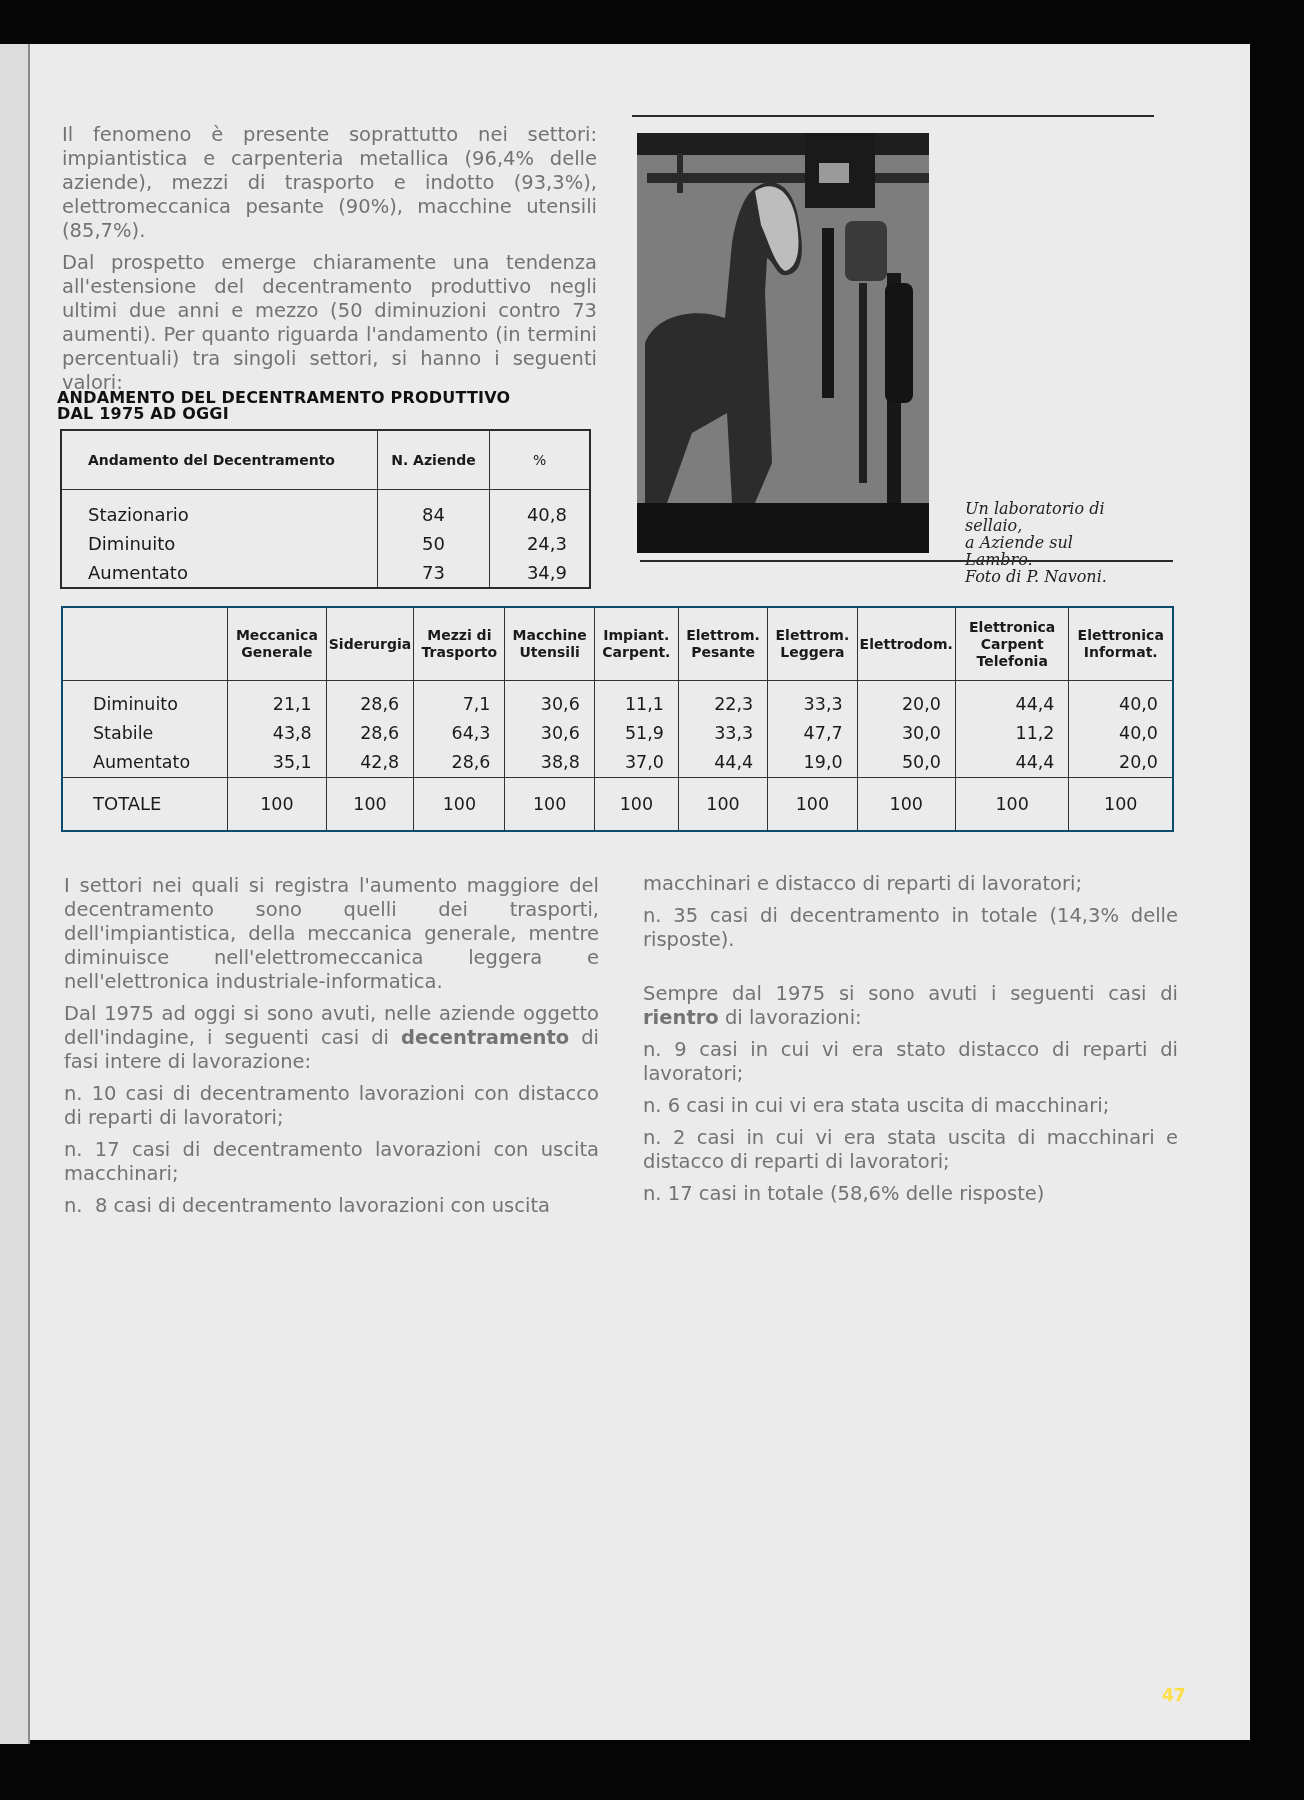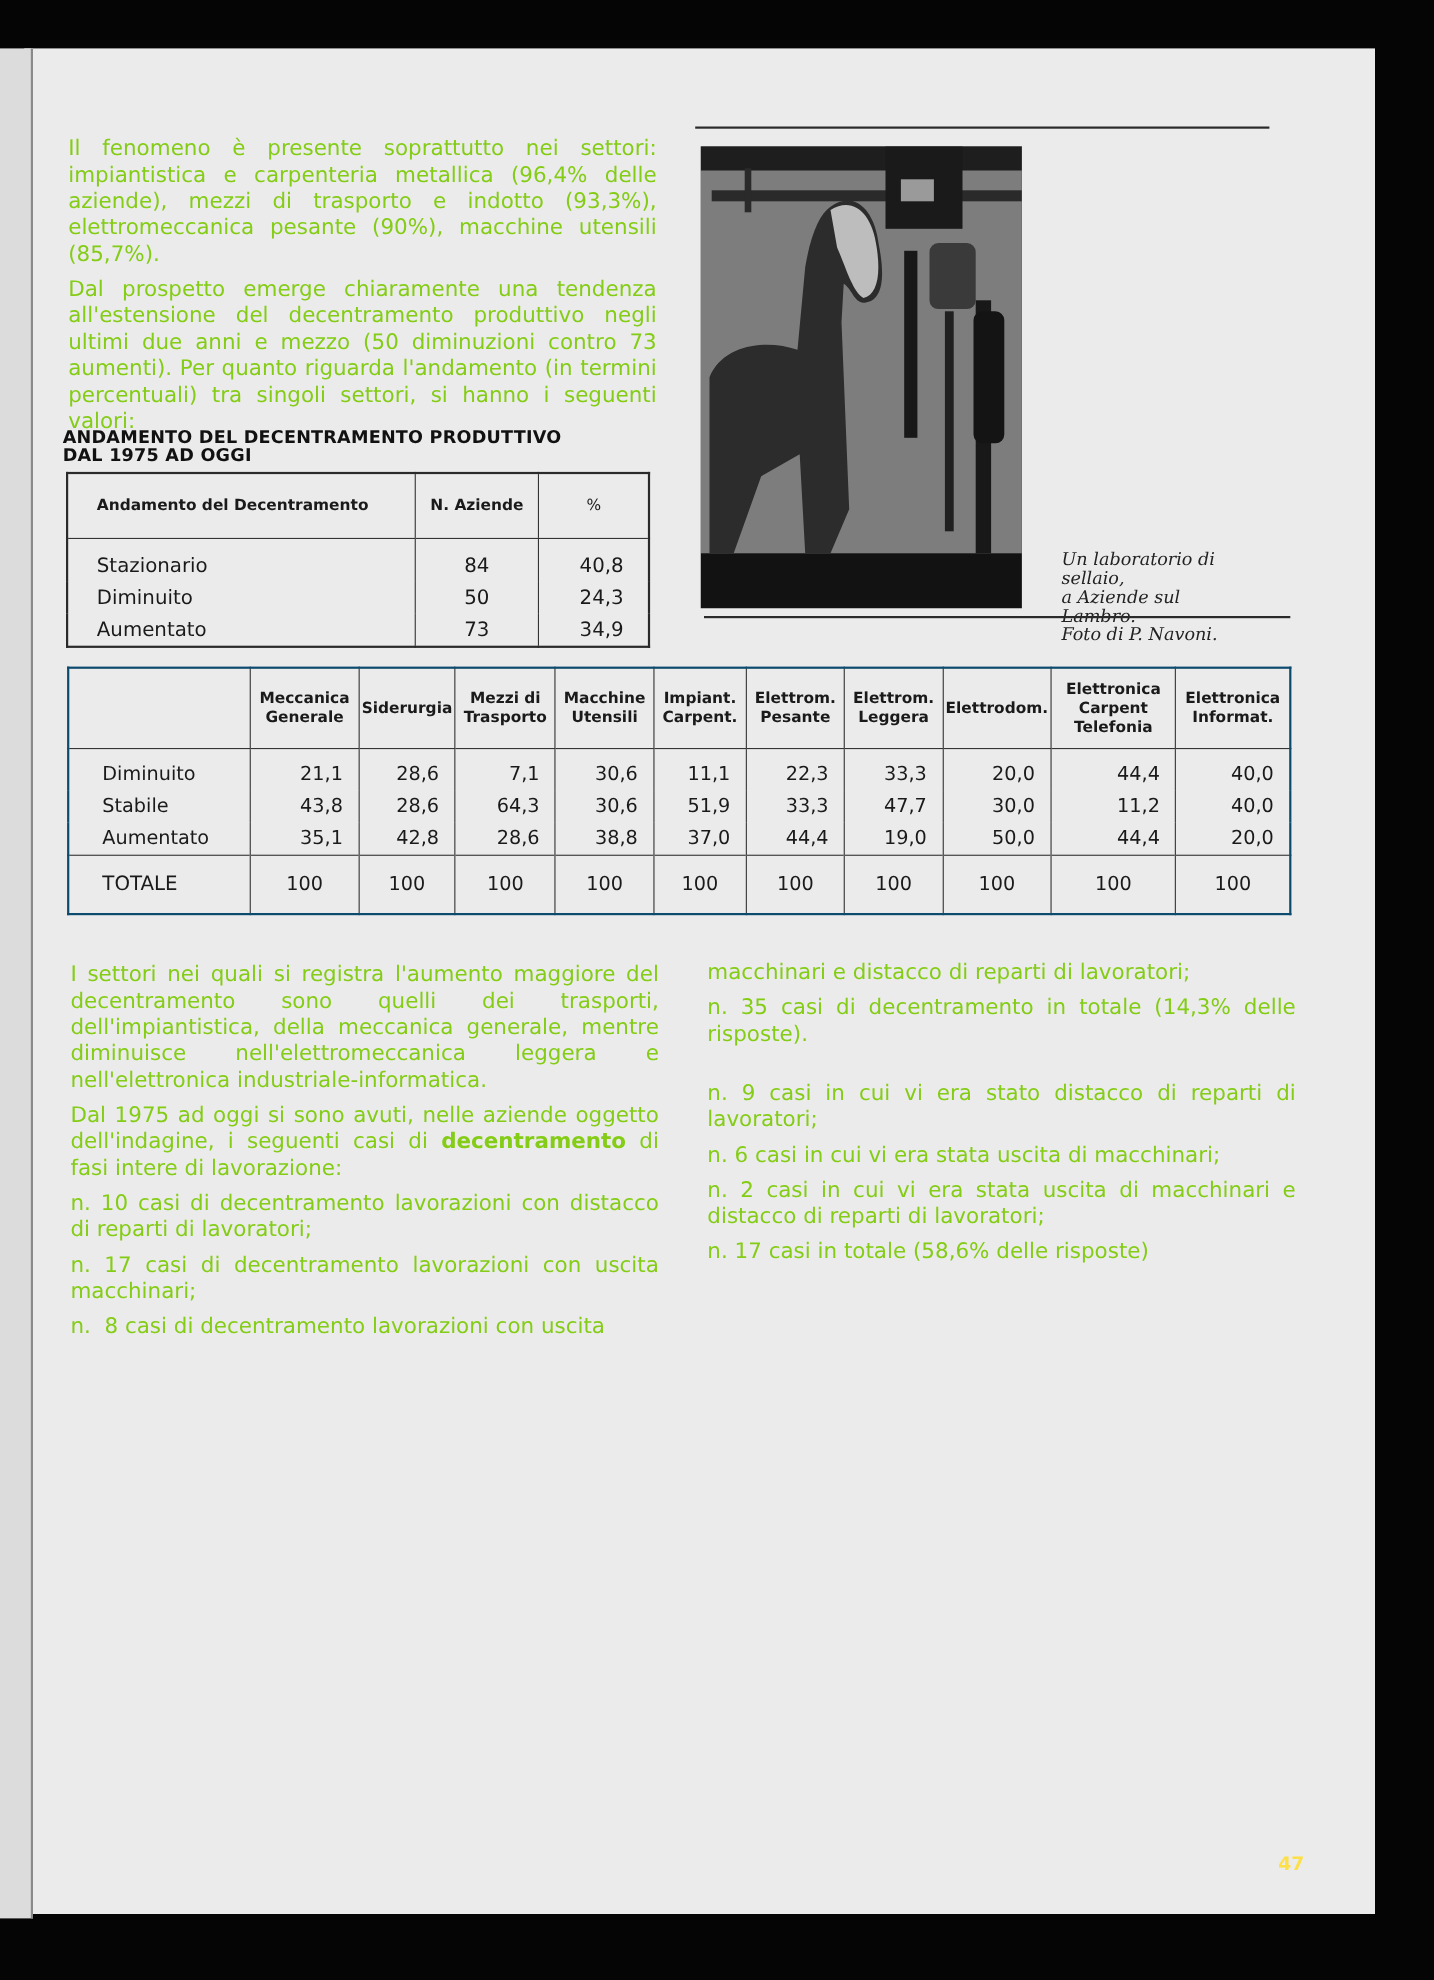--- a/index.html
+++ b/index.html
@@ -17,21 +17,21 @@
     position: absolute; left: 0; top: 44px; width: 28px; height: 1700px;
     background: #dcdcdc; border-right: 2px solid #8a8a8a;
   }
   .top-bar { position: absolute; left: 0; top: 0; width: 1304px; height: 44px; background: #050505; }
   .right-bar { position: absolute; left: 1250px; top: 0; width: 54px; height: 1800px; background: #050505; }
   .bottom-bar { position: absolute; left: 0; top: 1755px; width: 1304px; height: 45px; background: #050505; }
 
   .text {
     position: absolute;
     font-size: 19.5px; line-height: 24px; text-align: justify;
-    color: #84cc16;
+    color: #737373;
   }
   .text p { margin: 0 0 8px 0; }
   .text b { font-weight: bold; }
 
   .rule { position: absolute; height: 2px; background: #2a2a2a; }
 
   .photo {
     position: absolute; left: 637px; top: 133px; width: 292px; height: 420px;
     background: #4c4c4c; overflow: hidden;
   }
@@ -232,19 +232,20 @@
   <p>I settori nei quali si registra l'aumento maggiore del decentramento sono quelli dei trasporti, dell'impiantistica, della meccanica generale, mentre diminuisce nell'elettromeccanica leggera e nell'elettronica industriale-informatica.</p>
   <p><span>Dal 1975 ad oggi si sono avuti, nelle aziende oggetto dell'indagine, i seguenti casi di </span><b>decentramento</b><span> di fasi intere di lavorazione:</span></p>
   <p>n. 10 casi di decentramento lavorazioni con distacco di reparti di lavoratori;</p>
   <p>n. 17 casi di decentramento lavorazioni con uscita macchinari;</p>
   <p style="white-space:pre-wrap;">n.  8 casi di decentramento lavorazioni con uscita</p>
 </div>
 
 <div class="text" style="left:643px; top:872px; width:535px;">
   <p>macchinari e distacco di reparti di lavoratori;</p>
   <p style="margin-bottom:30px;">n. 35 casi di decentramento in totale (14,3% delle risposte).</p>
+  <p><span>Sempre dal 1975 si sono avuti i seguenti casi di </span><b>rientro</b><span> di lavorazioni:</span></p>
   <p>n. 9 casi in cui vi era stato distacco di reparti di lavoratori;</p>
   <p>n. 6 casi in cui vi era stata uscita di macchinari;</p>
   <p>n. 2 casi in cui vi era stata uscita di macchinari e distacco di reparti di lavoratori;</p>
   <p>n. 17 casi in totale (58,6% delle risposte)</p>
 </div>
 
 <div class="page-num">47</div>
 
 </body></html>

